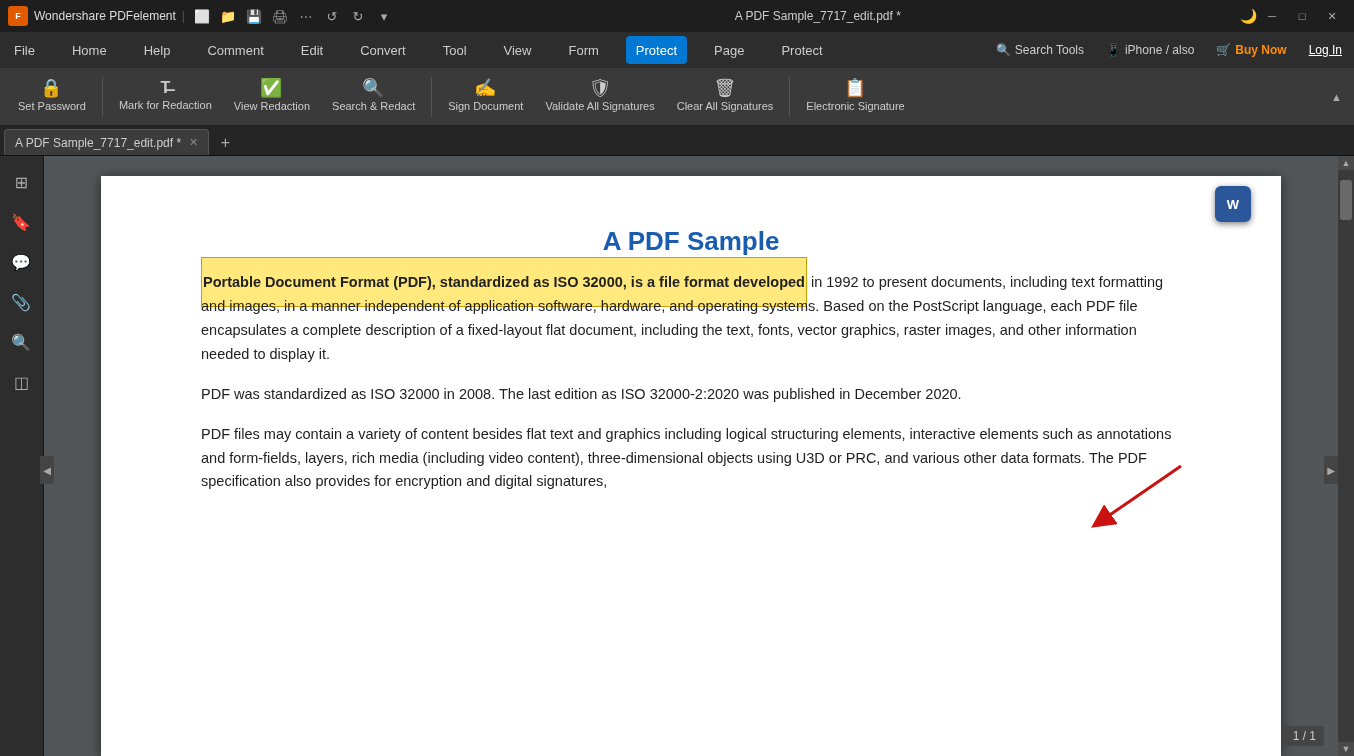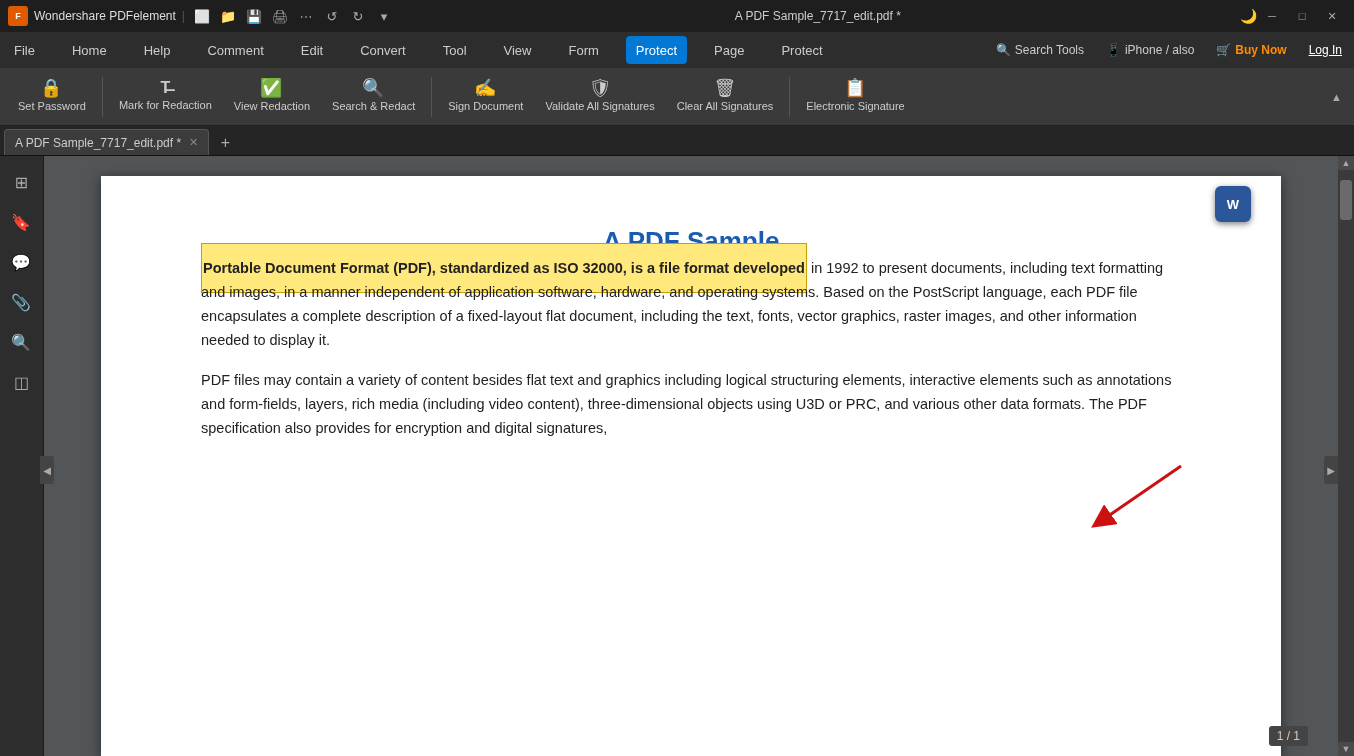--- a/index.html
+++ b/index.html
@@ -211,20 +211,21 @@
       box-shadow: 0 2px 12px rgba(0,0,0,0.5);
       position: relative;
     }
 
     
     .pdf-title {
       text-align: center;
       color: #1a5cb0;
       font-size: 26px;
       font-weight: bold;
+      margin-bottom: 14px;
     }
     .pdf-subtitle {
       text-align: center;
       color: #333;
       font-size: 15px;
       line-height: 1.6;
       margin-bottom: 20px;
     }
     .pdf-para {
       color: #222;
@@ -268,21 +269,21 @@
     }
     .scroll-thumb {
       width: 12px; height: 40px; background: #6a6a6a; border-radius: 3px;
       position: absolute; top: 10px; left: 2px;
     }
 
     
     #page-badge {
       position: absolute;
       bottom: 10px;
-      right: 46px;
+      right: 30px;
       background: #444;
       color: #ccc;
       font-size: 12px;
       padding: 3px 8px;
       border-radius: 3px;
     }
 
     
     #word-badge {
       position: absolute;
@@ -429,20 +430,21 @@
         <svg class="red-arrow" viewBox="0 0 120 80">
           <defs>
             <marker id="arrowhead" markerWidth="8" markerHeight="8" refX="4" refY="4" orient="auto">
               <polygon points="0 0, 8 4, 0 8" fill="#cc1111"></polygon>
             </marker>
           </defs>
           <line x1="100" y1="10" x2="20" y2="65" stroke="#cc1111" stroke-width="3" marker-end="url(#arrowhead)"></line>
         </svg>
       </div>
 
+      <div class="pdf-para">PDF was standardized as ISO 32000 in 2008. The last edition as ISO 32000-2:2020 was published in December 2020.</div>
 
       <div class="pdf-para">PDF files may contain a variety of content besides flat text and graphics including logical structuring elements, interactive elements such as annotations and form-fields, layers, rich media (including video content), three-dimensional objects using U3D or PRC, and various other data formats. The PDF specification also provides for encryption and digital signatures,</div>
     </div>
   </div>
 
   <div id="right-arrow">▶</div>
 
   <div id="scrollbar">
     <div class="scroll-up">▲</div>
     <div class="scroll-track">

